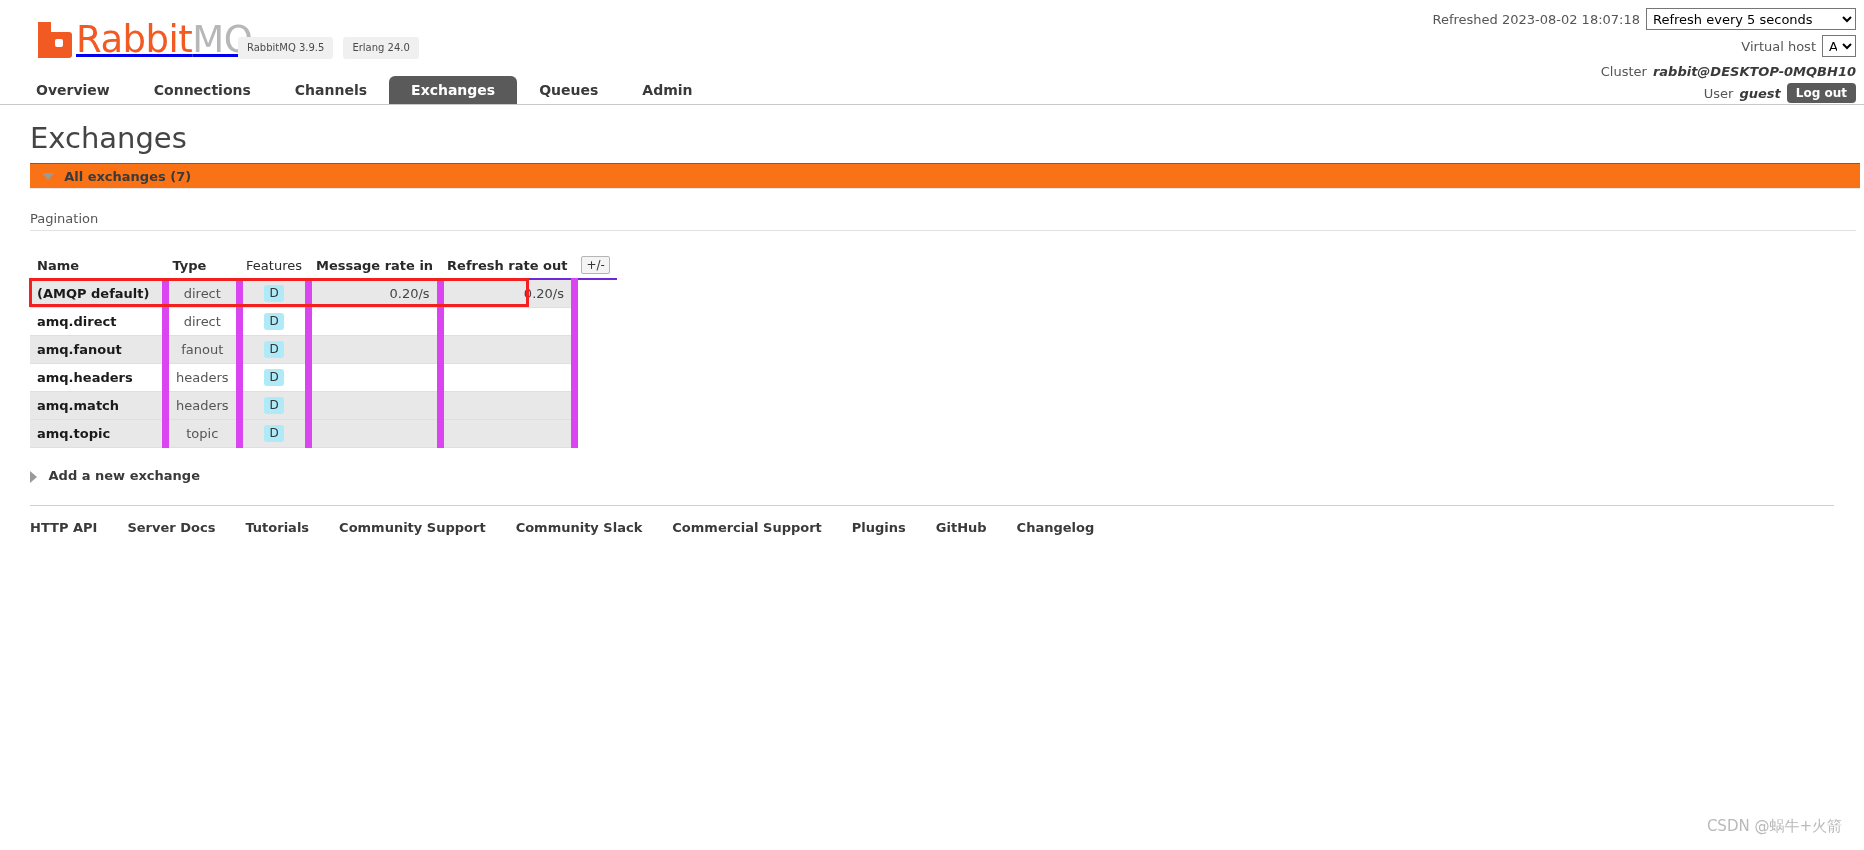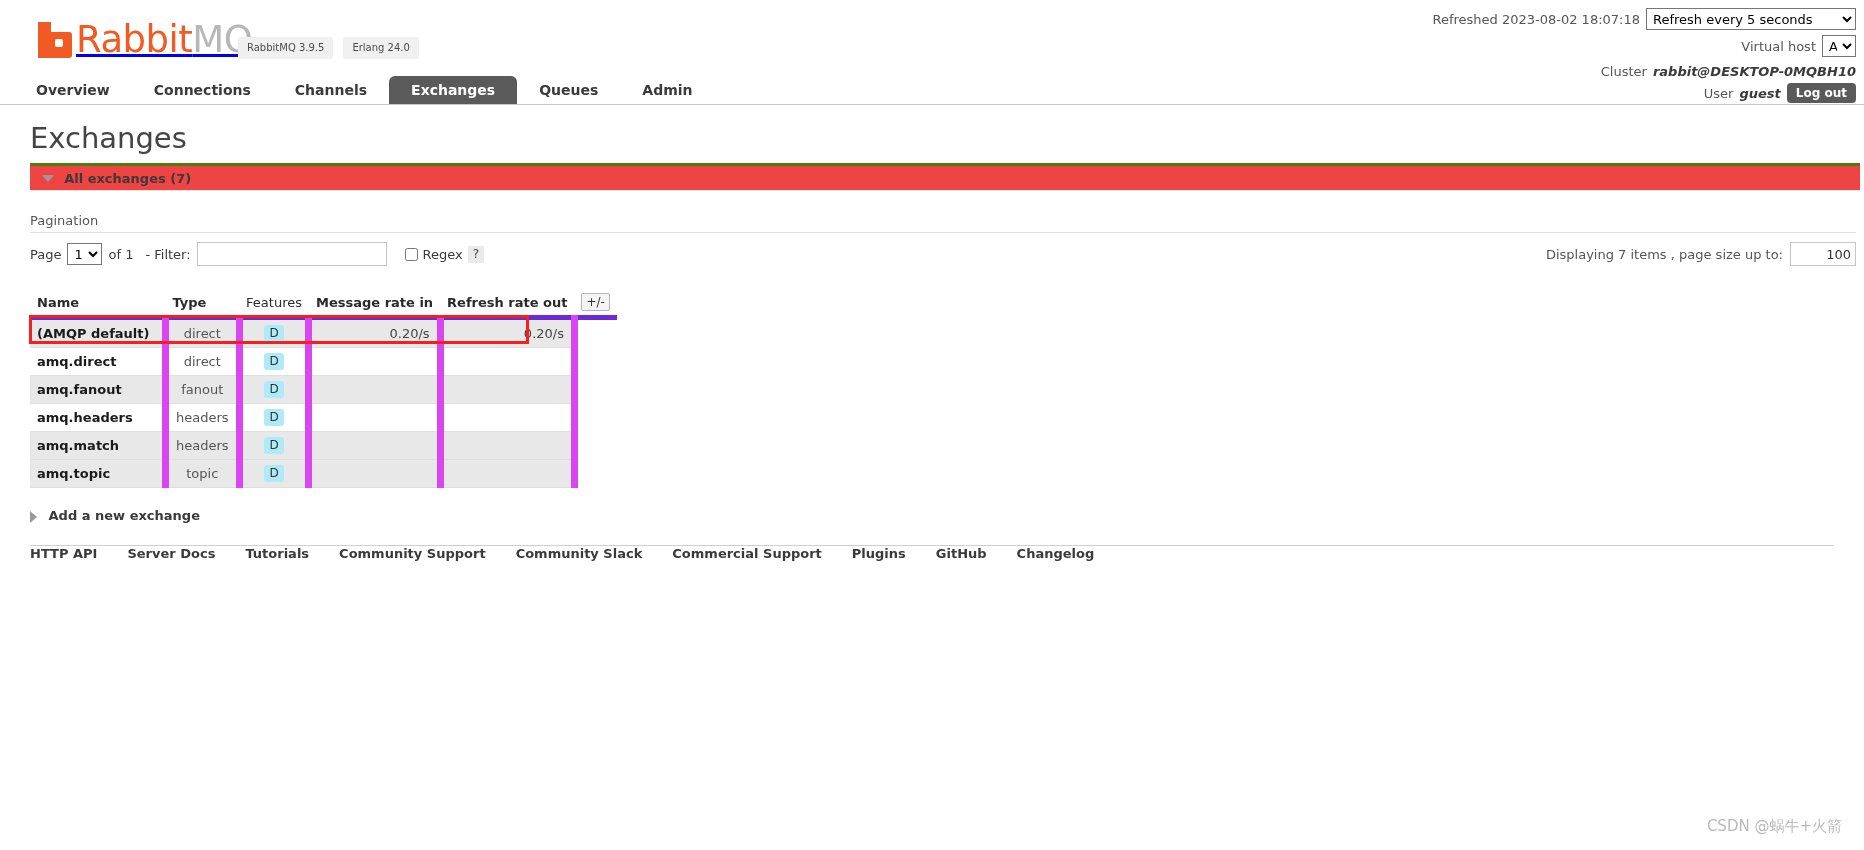--- a/index.html
+++ b/index.html
@@ -168,22 +168,22 @@
     width: 1864px;
   }
   h1.page-title {
     font-size: 29px;
     font-weight: normal;
     color: #444;
     margin: 16px 0 8px 30px;
     line-height: 34px;
   }
   .section-bar {
-    background: #ef4444;
-    border-top: 3px solid #4d7c0f;
+    background: #f97316;
+    border-top: 1px solid #4d7c0f;
     border-bottom: 1px solid #e8e8e8;
     padding: 4px 0 4px 30px;
     margin-left: 30px;
     margin-right: 4px;
   }
   .section-bar .twisty {
     display: inline-block;
     width: 0; height: 0;
     border-left: 6px solid transparent;
     border-right: 6px solid transparent;
@@ -288,21 +288,21 @@
   }
   table.list {
     border-collapse: collapse;
     font-size: 13px;
   }
   table.list th {
     text-align: left;
     font-weight: bold;
     color: #2a2a2a;
     padding: 3px 7px 4px 7px;
-    border-bottom: 5px solid #6d28d9;
+    border-bottom: 2px solid #6d28d9;
     white-space: nowrap;
     font-size: 13px;
     cursor: pointer;
   }
   table.list th.narrow { font-weight: normal; }
   table.list td {
     padding: 5px 7px;
     border-bottom: 1px solid #dfdfdf;
     border-right: 7px solid #d946ef;
     color: #444;
@@ -381,20 +381,21 @@
     border-bottom: 6px solid transparent;
     border-left: 7px solid #9a9a9a;
     margin-right: 7px;
     vertical-align: middle;
   }
 
   
   #footer {
     margin: 22px 30px 0 30px;
     border-top: 1px solid #cfcfcf;
+    padding-top: 14px;
     display: flex;
     gap: 30px;
   }
   #footer a {
     color: #3a3a3a;
     font-size: 13px;
     font-weight: bold;
     text-decoration: none;
     cursor: pointer;
   }
@@ -467,40 +468,20 @@
 
   <h1 class="page-title">Exchanges</h1>
 
   <div class="section-bar">
     <span class="twisty"></span>
     <span class="sec-label">All exchanges (7)</span>
   </div>
 
   <div class="pagination-head">Pagination</div>
 
-  <div class="filter-row">
-    <div class="filter-left">
-      <span class="lbl">Page</span>
-      <select class="page-select">
-        <option>1</option>
-      </select>
-      <span class="lbl">of 1</span>
-      <span class="lbl" style="margin-left:6px;">- Filter:</span>
-      <input type="text" class="filter-input" value="" style="">
-      <span class="regex-wrap">
-        <input type="checkbox" class="regex-check" style="">
-        <span class="lbl">Regex</span>
-        <span class="help-q">?</span>
-      </span>
-    </div>
-    <div class="filter-right">
-      <span>Displaying 7 items , page size up to:</span>
-      <input type="text" class="pagesize-input" value="100" style="">
-    </div>
-  </div>
 
   <div class="table-wrap">
     <table class="list">
       <thead>
         <tr>
           <th>Name</th>
           <th>Type</th>
           <th class="narrow">Features</th>
           <th>Message rate in</th>
           <th>Refresh rate out</th>

